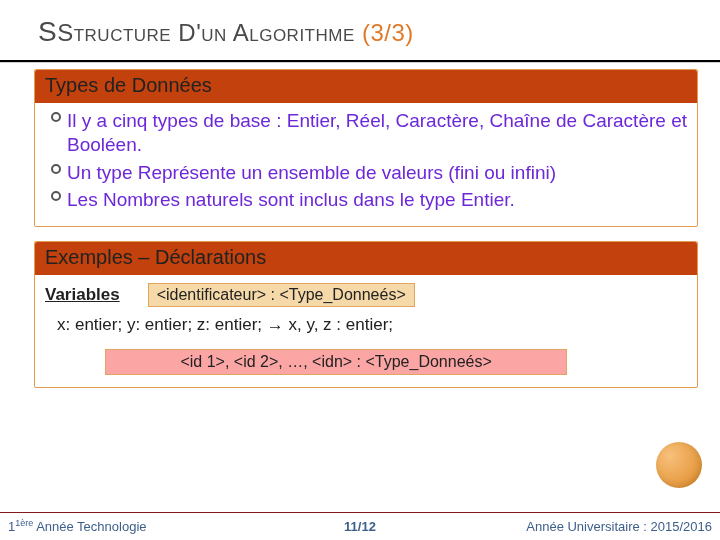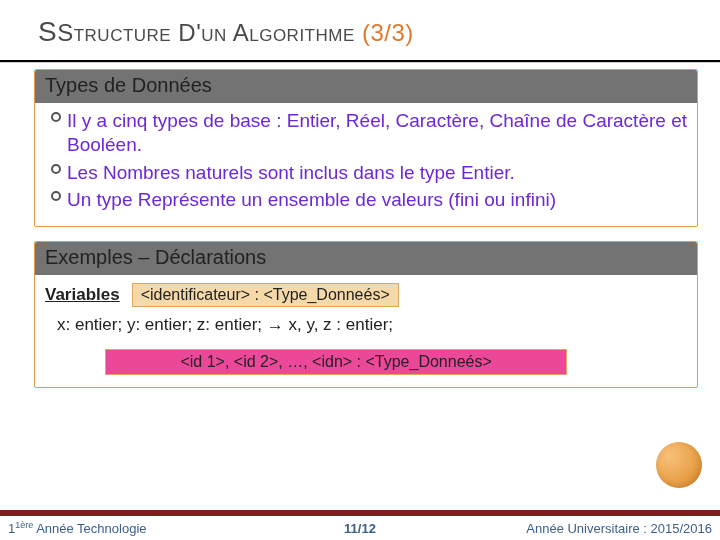--- a/index.html
+++ b/index.html
@@ -10,42 +10,42 @@
   .title { font-size: 24px; color: #4a4a4a; letter-spacing: 0.5px; }
   .title .sc { font-variant: small-caps; }
   .pager { color: #e07a2a; }
 
   .rule-top { height: 2px; background: #000; margin: 4px 0 0 0; }
   .rule-thin { height: 1px; background: #cfcfcf; }
 
   .content { padding: 6px 22px 0 34px; }
 
   .panel { border: 1px solid #e59b4f; border-radius: 2px; margin-bottom: 14px; }
-  .panel-header { background: #737373; color: #222; font-size: 20px; padding: 4px 10px 6px 10px; border-top-left-radius: 2px; border-top-right-radius: 2px; }
+  .panel-header { background: #c2410c; color: #222; font-size: 20px; padding: 4px 10px 6px 10px; border-top-left-radius: 2px; border-top-right-radius: 2px; }
   .panel-body { padding: 4px 10px 10px 10px; font-size: 19px; color: #6d28d9; }
 
   .bullet-row { display: flex; align-items: flex-start; margin: 2px 0 4px 0; line-height: 1.25; }
   .bmark { width: 22px; flex: 0 0 22px; display: flex; justify-content: center; padding-top: 3px; }
   .ring { width: 10px; height: 10px; border: 2px solid #555; border-radius: 50%; }
   .btext { flex: 1; text-align: justify; }
 
   .panel2 .panel-body { padding: 8px 10px 12px 10px; font-size: 17px; color: #222; }
 
-  .row1 { display: flex; align-items: center; gap: 12px; margin-bottom: 8px; }
+  .row1 { display: flex; align-items: center; gap: 28px; margin-bottom: 8px; }
   .var-label { font-weight: bold; text-decoration: underline; }
   .syntax-box { border: 1px solid #e2a561; background: #f6d9a8; padding: 2px 8px; font-size: 16px; }
 
   .row2 { margin: 6px 0 8px 12px; display: flex; gap: 80px; }
   .row3 { margin: 6px 0 14px 12px; }
 
-  .syntax-wide { display: block; width: 72%; margin: 6px 0 0 60px; text-align: center; border: 1px solid #e2a561; background: #ec4899; padding: 3px 8px; font-size: 16px; }
+  .syntax-wide { display: block; width: 72%; margin: 6px 0 0 60px; text-align: center; border: 1px solid #e2a561; background: #fca5a5; padding: 3px 8px; font-size: 16px; }
 
   .orb { position: absolute; right: 18px; bottom: 52px; width: 46px; height: 46px; border-radius: 50%; background: radial-gradient(circle at 30% 30%, #f7c07a, #e69a3f 70%, #d7831f); box-shadow: inset -2px -2px 6px rgba(0,0,0,0.12); }
 
-  .footer { position: absolute; left: 0; right: 0; bottom: 0; border-top: 6px solid #7f1d1d; height: 28px; display: flex; align-items: center; font-size: 13px; color: #3d5f8a; padding: 12px 8px; }
+  .footer { position: absolute; left: 0; right: 0; bottom: 0; border-top: 1px solid #7f1d1d; height: 28px; display: flex; align-items: center; font-size: 13px; color: #3d5f8a; padding: 12px 8px; }
   .footer .left { flex: 1; }
   .footer .left sup { font-size: 9px; }
   .footer .center { flex: 1; text-align: center; font-weight: bold; }
   .footer .right { flex: 1; text-align: right; }
 </style>
 </head>
 <body>
 
 <div class="slide">
 
@@ -67,27 +67,27 @@
         <div class="bullet-row">
           <span class="bmark">
               <span class="ring"></span>
             </span>
           <span class="btext">Il y a cinq types de base : Entier, Réel, Caractère, Chaîne de Caractère et Booléen.</span>
         </div>
         <div class="bullet-row">
           <span class="bmark">
               <span class="ring"></span>
             </span>
-          <span class="btext">Les Nombres naturels sont inclus dans le type Entier.</span>
+          <span class="btext">Un type Représente un ensemble de valeurs (fini ou infini)</span>
         </div>
         <div class="bullet-row">
           <span class="bmark">
               <span class="ring"></span>
             </span>
-          <span class="btext">Un type Représente un ensemble de valeurs (fini ou infini)</span>
+          <span class="btext">Les Nombres naturels sont inclus dans le type Entier.</span>
         </div>
       </div>
     </div>
 
     <div class="panel panel2">
       <div class="panel-header">Exemples – Déclarations</div>
       <div class="panel-body">
         <div class="row1">
           <span class="var-label">Variables</span>
           <span class="syntax-box">&lt;identificateur&gt; : &lt;Type_Donneés&gt;</span>

